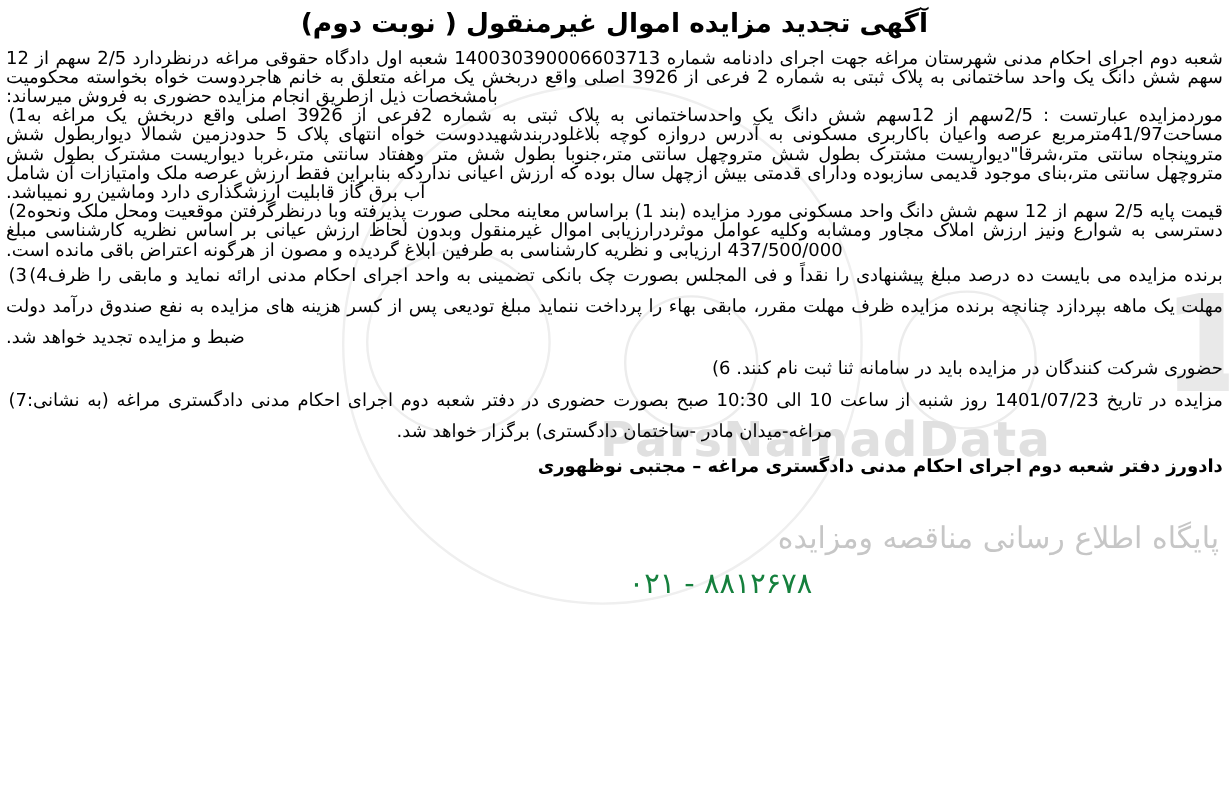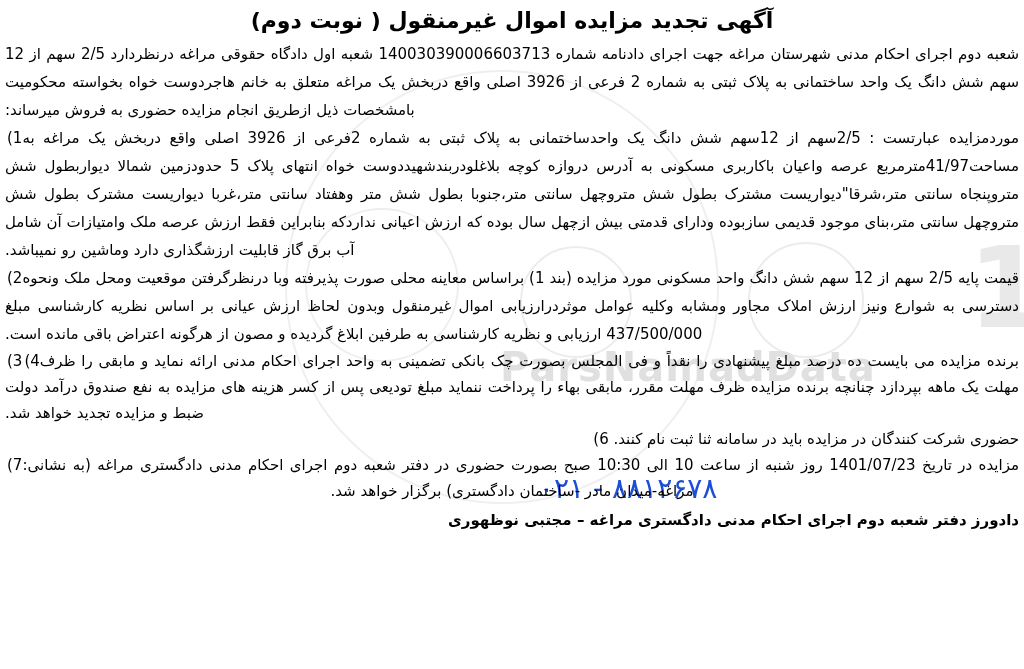--- a/index.html
+++ b/index.html
@@ -50,24 +50,24 @@
   }
   .wm-tagline {
     position: absolute;
     right: 8px; top: 434px;
     direction: rtl;
     font-size: 25px;
     color: #c6c6c6;
   }
   .wm-phone {
     position: absolute;
-    left: 539px; top: 472px;
+    left: 524px; top: 472px;
     direction: rtl;
-    font-size: 28px;
-    color: #1d4ed8;
+    font-size: 24px;
+    color: #15803d;
     letter-spacing: 3px;
   }
   
   .page {
     position: relative;
     z-index: 1;
     direction: rtl;
     padding: 8px 5px 0 5px;
   }
   .doc-title {
@@ -76,21 +76,21 @@
     font-size: 22px;
     line-height: 21px;
     margin: 2px 0 9px 0;
   }
   p.doc-par {
     margin: 0;
     font-size: 15px;
     line-height: 20px;
     text-align: justify;
   }
-  p.tight { line-height: 28px; }
+  p.tight { line-height: 16px; }
   p.loose { line-height: 26px; }
   .al-left   { text-align-last: left; }
   .al-center { text-align-last: center; }
   .al-full   { text-align-last: justify; }
   .al-right  { text-align: right; text-align-last: right; }
   .mb6  { margin-bottom: 6px;  }
   .mb10 { margin-bottom: 10px; }
   .mb12 { margin-bottom: 12px; }
   .mb28 { margin-bottom: 28px; }
   .clause-marker {
@@ -114,20 +114,21 @@
 </head>
 <body>
 
 <div class="watermark-layer">
   <div class="wm-circle big"></div>
   <div class="wm-circle small"></div>
   <div class="wm-circle mid1"></div>
   <div class="wm-circle mid2"></div>
   <div class="wm-bigdigit">1</div>
   <div class="wm-brand">ParsNamadData</div>
+  <div class="wm-tagline">پایگاه اطلاع رسانی مناقصه ومزایده</div>
   <div class="wm-phone">۸۸۱۲۶۷۸ - ۰۲۱</div>
 </div>
 
 <div class="page">
 
   <div class="doc-title">آگهی تجدید مزایده اموال غیرمنقول ( نوبت دوم)</div>
 
   <p class="doc-par tight al-left mb6">
     <span>شعبه دوم اجرای احکام مدنی شهرستان مراغه جهت اجرای دادنامه شماره 140030390006603713 شعبه اول دادگاه حقوقی مراغه درنظردارد 2/5 سهم از 12 سهم شش دانگ یک واحد ساختمانی به پلاک ثبتی به شماره 2 فرعی از 3926 اصلی واقع دربخش یک مراغه متعلق به خانم هاجردوست خواه بخواسته محکومیت بامشخصات ذیل ازطریق انجام مزایده حضوری به فروش میرساند:</span>
   </p>

